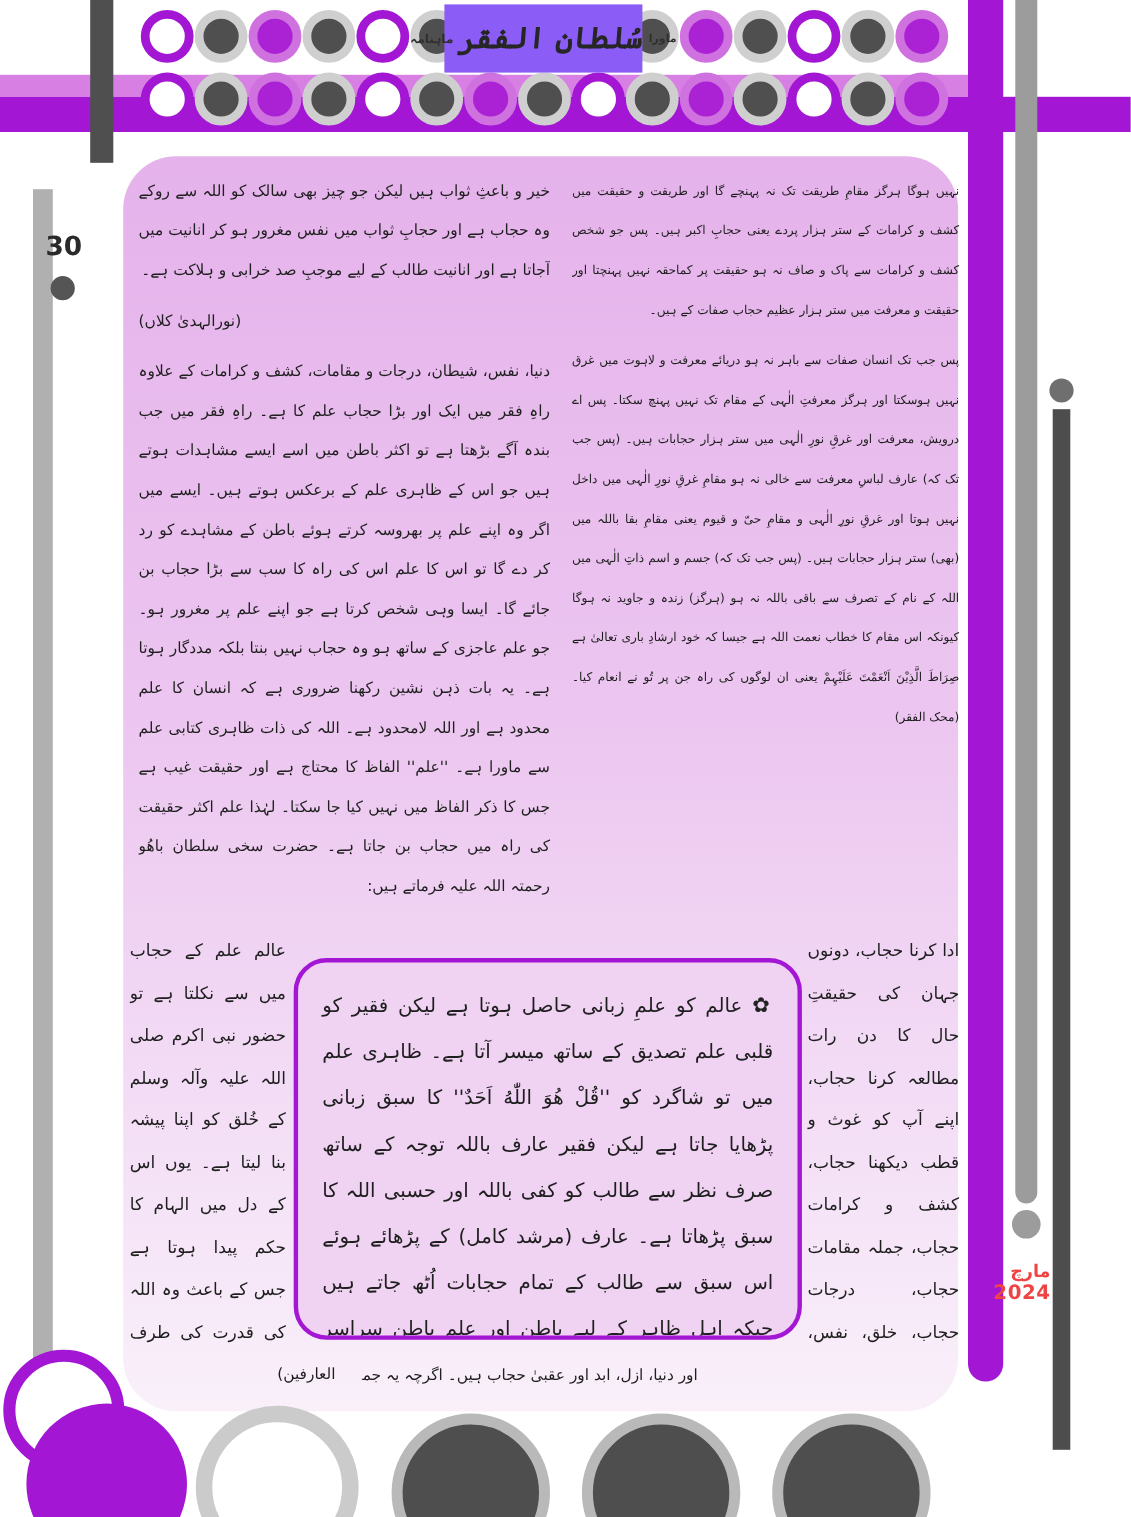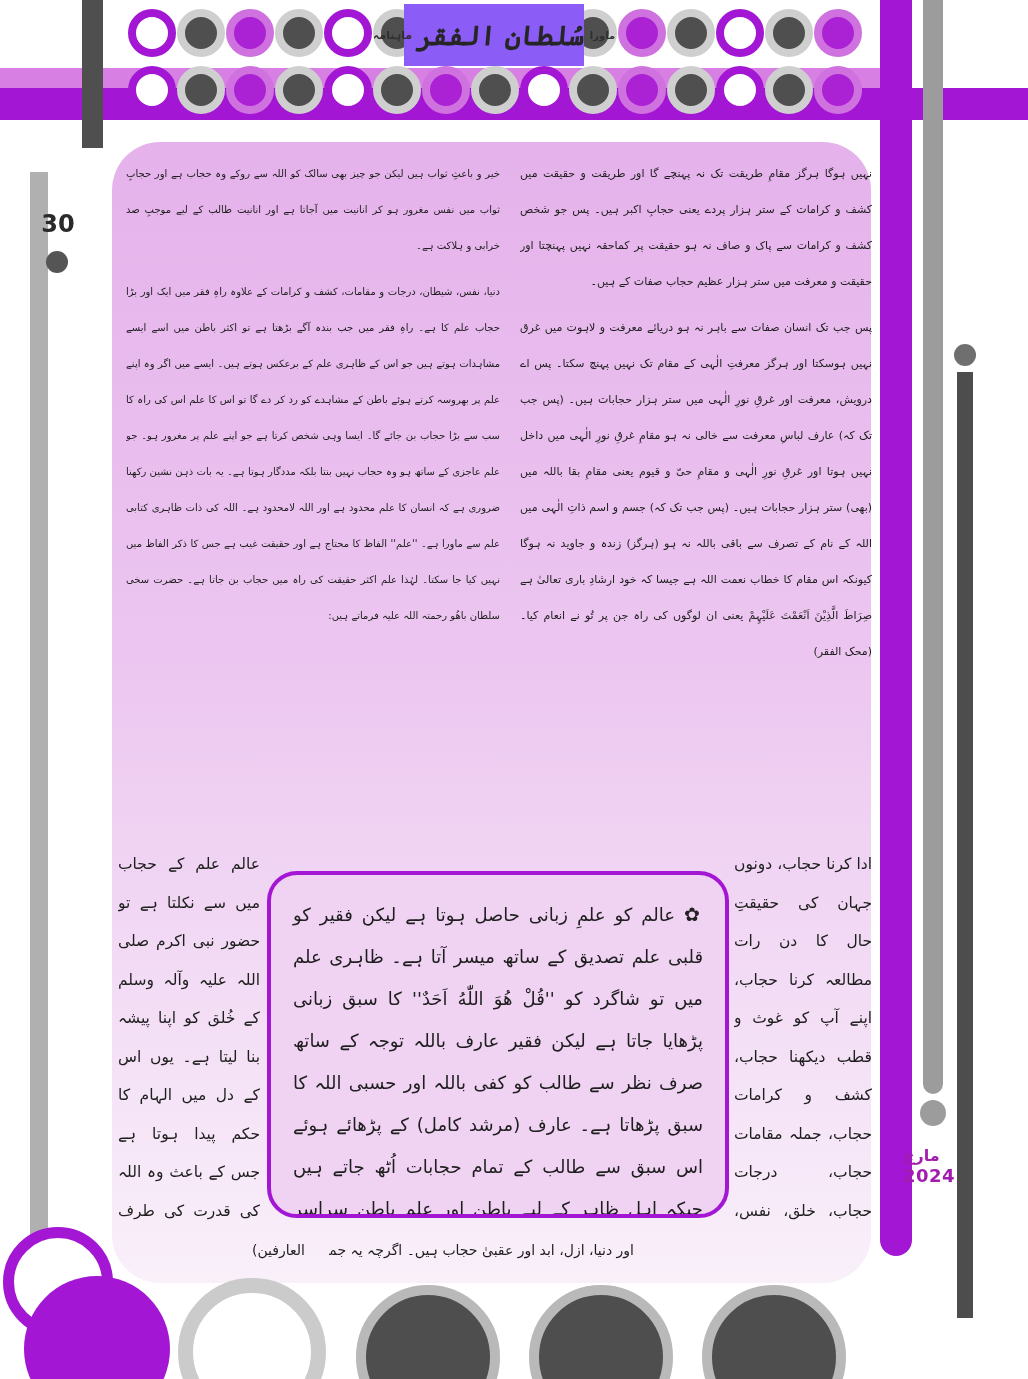--- a/index.html
+++ b/index.html
@@ -58,29 +58,29 @@
         justify-content:center;gap:5px;background:#8b5cf6;}
   .logo-small{font-size:11px;font-weight:bold;color:#2f2f2f;white-space:nowrap;}
   .logo-title{font-size:27px;font-weight:bold;color:#262626;white-space:nowrap;
               font-family:"DejaVu Serif",serif;transform:skewX(-6deg);}
   .logo-city{font-size:10px;font-weight:bold;color:#2f2f2f;writing-mode:horizontal-tb;}
 
   
   .page-number{left:38px;top:210px;width:40px;z-index:4;font-size:24px;font-weight:bold;
                color:#2a2a2a;text-align:center;font-family:"DejaVu Sans",sans-serif;}
   .pn-dot{left:46px;top:251px;width:22px;height:22px;border-radius:50%;background:#555;z-index:4;}
-  .issue-date{left:903px;top:1146px;width:52px;z-index:4;text-align:left;color:#a21caf;}
+  .issue-date{left:903px;top:1146px;width:52px;z-index:4;text-align:right;color:#ef4444;}
   .issue-month{font-size:16px;font-weight:bold;}
   .issue-year{font-size:18px;font-weight:bold;letter-spacing:0.5px;}
 
   
   .urdu{direction:rtl;text-align:justify;color:var(--ink);}
   .col{position:absolute;overflow:hidden;z-index:5;}
   .col-right{left:520px;top:156px;width:352px;height:700px;font-size:11px;line-height:36px;}
-  .col-left{left:126px;top:156px;width:374px;height:690px;font-size:10px;line-height:36px;}
+  .col-left{left:126px;top:156px;width:374px;height:690px;font-size:14px;line-height:36px;}
   .para{margin:0 0 10px 0;}
   .cite-line{text-align:left;margin:0 0 10px 0;}
   .orn{font-size:19px;margin-left:9px;color:#222;}
   .margin-col{position:absolute;overflow:hidden;z-index:5;font-size:15.5px;line-height:38.5px;
               text-align:justify;text-align-last:justify;direction:rtl;}
   .margin-left-col{left:118px;top:845px;width:142px;height:390px;}
   .margin-right-col{left:734px;top:845px;width:138px;height:390px;}
 
   
   .quote-box{left:267px;top:871px;width:462px;height:347px;box-sizing:border-box;z-index:6;
@@ -153,20 +153,21 @@
 </div>
 
 <div class="col col-right urdu">
   <p class="para"><span>نہیں ہوگا ہرگز مقامِ طریقت تک نہ پہنچے گا اور طریقت و حقیقت میں کشف و کرامات کے ستر ہزار پردے یعنی حجابِ اکبر ہیں۔ پس جو شخص کشف و کرامات سے پاک و صاف نہ ہو حقیقت پر کماحقہ نہیں پہنچتا اور حقیقت و معرفت میں ستر ہزار عظیم حجاب صفات کے ہیں۔</span></p>
   <p class="para"><span>پس جب تک انسان صفات سے باہر نہ ہو دریائے معرفت و لاہوت میں غرق نہیں ہوسکتا اور ہرگز معرفتِ الٰہی کے مقام تک نہیں پہنچ سکتا۔ پس اے درویش، معرفت اور غرقِ نورِ الٰہی میں ستر ہزار حجابات ہیں۔ (پس جب تک کہ) عارف لباسِ معرفت سے خالی نہ ہو مقامِ غرقِ نورِ الٰہی میں داخل نہیں ہوتا اور غرقِ نورِ الٰہی و مقامِ حیّ و قیوم یعنی مقامِ بقا باللہ میں (بھی) ستر ہزار حجابات ہیں۔ (پس جب تک کہ) جسم و اسم ذاتِ الٰہی میں اللہ کے نام کے تصرف سے باقی باللہ نہ ہو (ہرگز) زندہ و جاوید نہ ہوگا کیونکہ اس مقام کا خطاب نعمت اللہ ہے جیسا کہ خود ارشادِ باری تعالیٰ ہے صِرَاطَ الَّذِیْنَ اَنْعَمْتَ عَلَیْہِمْ یعنی ان لوگوں کی راہ جن پر تُو نے انعام کیا۔ (محک الفقر)</span></p>
 
 </div>
 
 <div class="col col-left urdu">
   <p class="para"><span>خیر و باعثِ ثواب ہیں لیکن جو چیز بھی سالک کو اللہ سے روکے وہ حجاب ہے اور حجابِ ثواب میں نفس مغرور ہو کر انانیت میں آجاتا ہے اور انانیت طالب کے لیے موجبِ صد خرابی و ہلاکت ہے۔</span></p>
+  <p class="cite-line">(نورالہدیٰ کلاں)</p>
   <p class="para"><span>دنیا، نفس، شیطان، درجات و مقامات، کشف و کرامات کے علاوہ راہِ فقر میں ایک اور بڑا حجاب علم کا ہے۔ راہِ فقر میں جب بندہ آگے بڑھتا ہے تو اکثر باطن میں اسے ایسے مشاہدات ہوتے ہیں جو اس کے ظاہری علم کے برعکس ہوتے ہیں۔ ایسے میں اگر وہ اپنے علم پر بھروسہ کرتے ہوئے باطن کے مشاہدے کو رد کر دے گا تو اس کا علم اس کی راہ کا سب سے بڑا حجاب بن جائے گا۔ ایسا وہی شخص کرتا ہے جو اپنے علم پر مغرور ہو۔ جو علم عاجزی کے ساتھ ہو وہ حجاب نہیں بنتا بلکہ مددگار ہوتا ہے۔ یہ بات ذہن نشین رکھنا ضروری ہے کہ انسان کا علم محدود ہے اور اللہ لامحدود ہے۔ اللہ کی ذات ظاہری کتابی علم سے ماورا ہے۔ ''علم'' الفاظ کا محتاج ہے اور حقیقت غیب ہے جس کا ذکر الفاظ میں نہیں کیا جا سکتا۔ لہٰذا علم اکثر حقیقت کی راہ میں حجاب بن جاتا ہے۔ حضرت سخی سلطان باھُو رحمتہ اللہ علیہ فرماتے ہیں:</span></p>
 
 </div>
 
 <div class="margin-col margin-left-col urdu">عالم علم کے حجاب میں سے نکلتا ہے تو حضور نبی اکرم صلی اللہ علیہ وآلہ وسلم کے خُلق کو اپنا پیشہ بنا لیتا ہے۔ یوں اس کے دل میں الہام کا حکم پیدا ہوتا ہے جس کے باعث وہ اللہ کی قدرت کی طرف نزدیک ہوتا چلا جاتا ہے۔ (شمس</div>
 <div class="margin-col margin-right-col urdu">ادا کرنا حجاب، دونوں جہان کی حقیقتِ حال کا دن رات مطالعہ کرنا حجاب، اپنے آپ کو غوث و قطب دیکھنا حجاب، کشف و کرامات حجاب، جملہ مقامات حجاب، درجات حجاب، خلق، نفس، شیطان حجاب</div>
 
 <div class="abs quote-box">
   <div class="urdu">
     <span class="orn">✿</span><span>عالم کو علمِ زبانی حاصل ہوتا ہے لیکن فقیر کو قلبی علم تصدیق کے ساتھ میسر آتا ہے۔ ظاہری علم میں تو شاگرد کو ''قُلْ هُوَ اللّٰهُ اَحَدٌ'' کا سبق زبانی پڑھایا جاتا ہے لیکن فقیر عارف باللہ توجہ کے ساتھ صرف نظر سے طالب کو کفی باللہ اور حسبی اللہ کا سبق پڑھاتا ہے۔ عارف (مرشد کامل) کے پڑھائے ہوئے اس سبق سے طالب کے تمام حجابات اُٹھ جاتے ہیں جبکہ اہلِ ظاہر کے لیے باطن اور علمِ باطن سراسر حجاب ہوتے ہیں۔ (امیر الکونین)</span>

